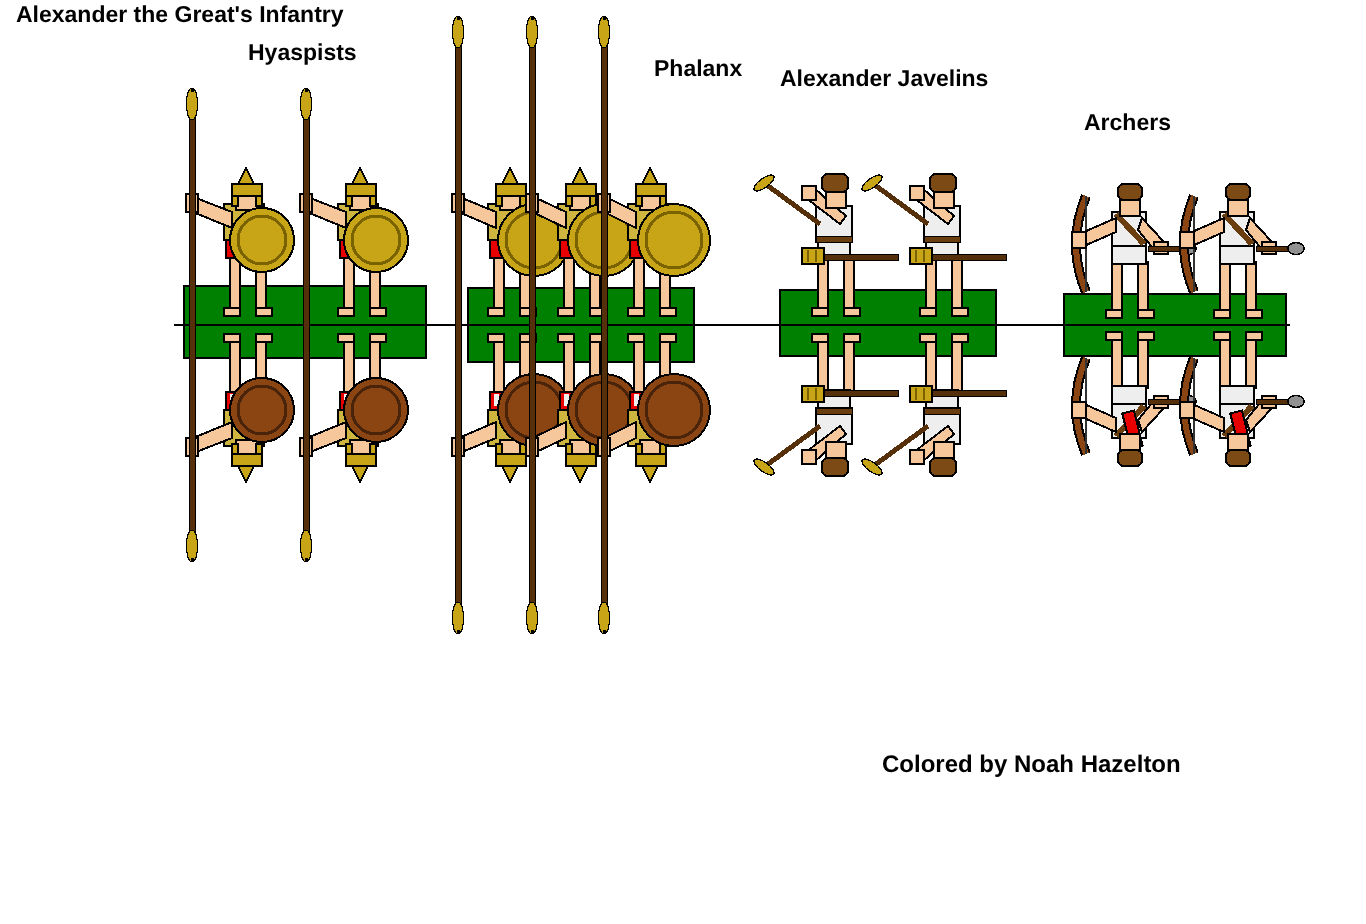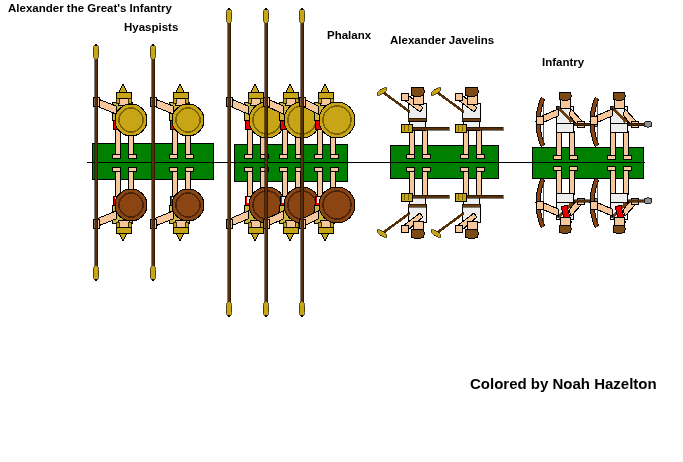--- a/index.html
+++ b/index.html
@@ -15,34 +15,34 @@
     font-weight:bold;
     color:#000;
     line-height:1;
     white-space:nowrap;
   }
   .lbl-title   {left:8px;  top:3px;   font-size:11.5px;}
   .lbl-hyasp   {left:102px;top:22px;  font-size:11.5px;margin-left:22px;}
   .lbl-phalanx {left:310px;top:30px;  font-size:11.5px;padding-left:17px;}
   .lbl-javelin {left:390px;top:35px;  font-size:11.5px;}
   .lbl-archer  {left:542px;top:57px;  font-size:11.5px;}
-  .lbl-credit  {left:470px;top:376px; font-size:15px;}
+  .lbl-credit  {left:441px;top:376px; font-size:12px;}
   .lbl-site    {left:455px;top:441px; font-size:14px;}
   svg#fig-svg{position:absolute;left:0;top:0;}
 </style>
 </head>
 <body>
 
 <div class="sheet">
 
   <div class="label lbl-title">Alexander the Great's Infantry</div>
   <div class="label lbl-hyasp">Hyaspists</div>
   <div class="label lbl-phalanx">Phalanx</div>
   <div class="label lbl-javelin">Alexander Javelins</div>
-  <div class="label lbl-archer">Infantry</div>
+  <div class="label lbl-archer">Archers</div>
 
   <svg id="fig-svg" width="683" height="462" viewBox="0 0 683 462" shape-rendering="crispEdges">
       <g>
         <rect x="92" y="143" width="121" height="36" fill="#008000" stroke="#000" stroke-width="1"></rect>
         <g>
           <rect x="115" y="128" width="5" height="28" fill="#F6C79B" stroke="#000" stroke-width="1"></rect>
           <rect x="128" y="128" width="5" height="28" fill="#F6C79B" stroke="#000" stroke-width="1"></rect>
           <rect x="112" y="154" width="8" height="4" fill="#F6C79B" stroke="#000" stroke-width="1"></rect>
           <rect x="128" y="154" width="8" height="4" fill="#F6C79B" stroke="#000" stroke-width="1"></rect>
           <rect x="113" y="119" width="19" height="10" fill="#E80000" stroke="#000" stroke-width="1"></rect>

